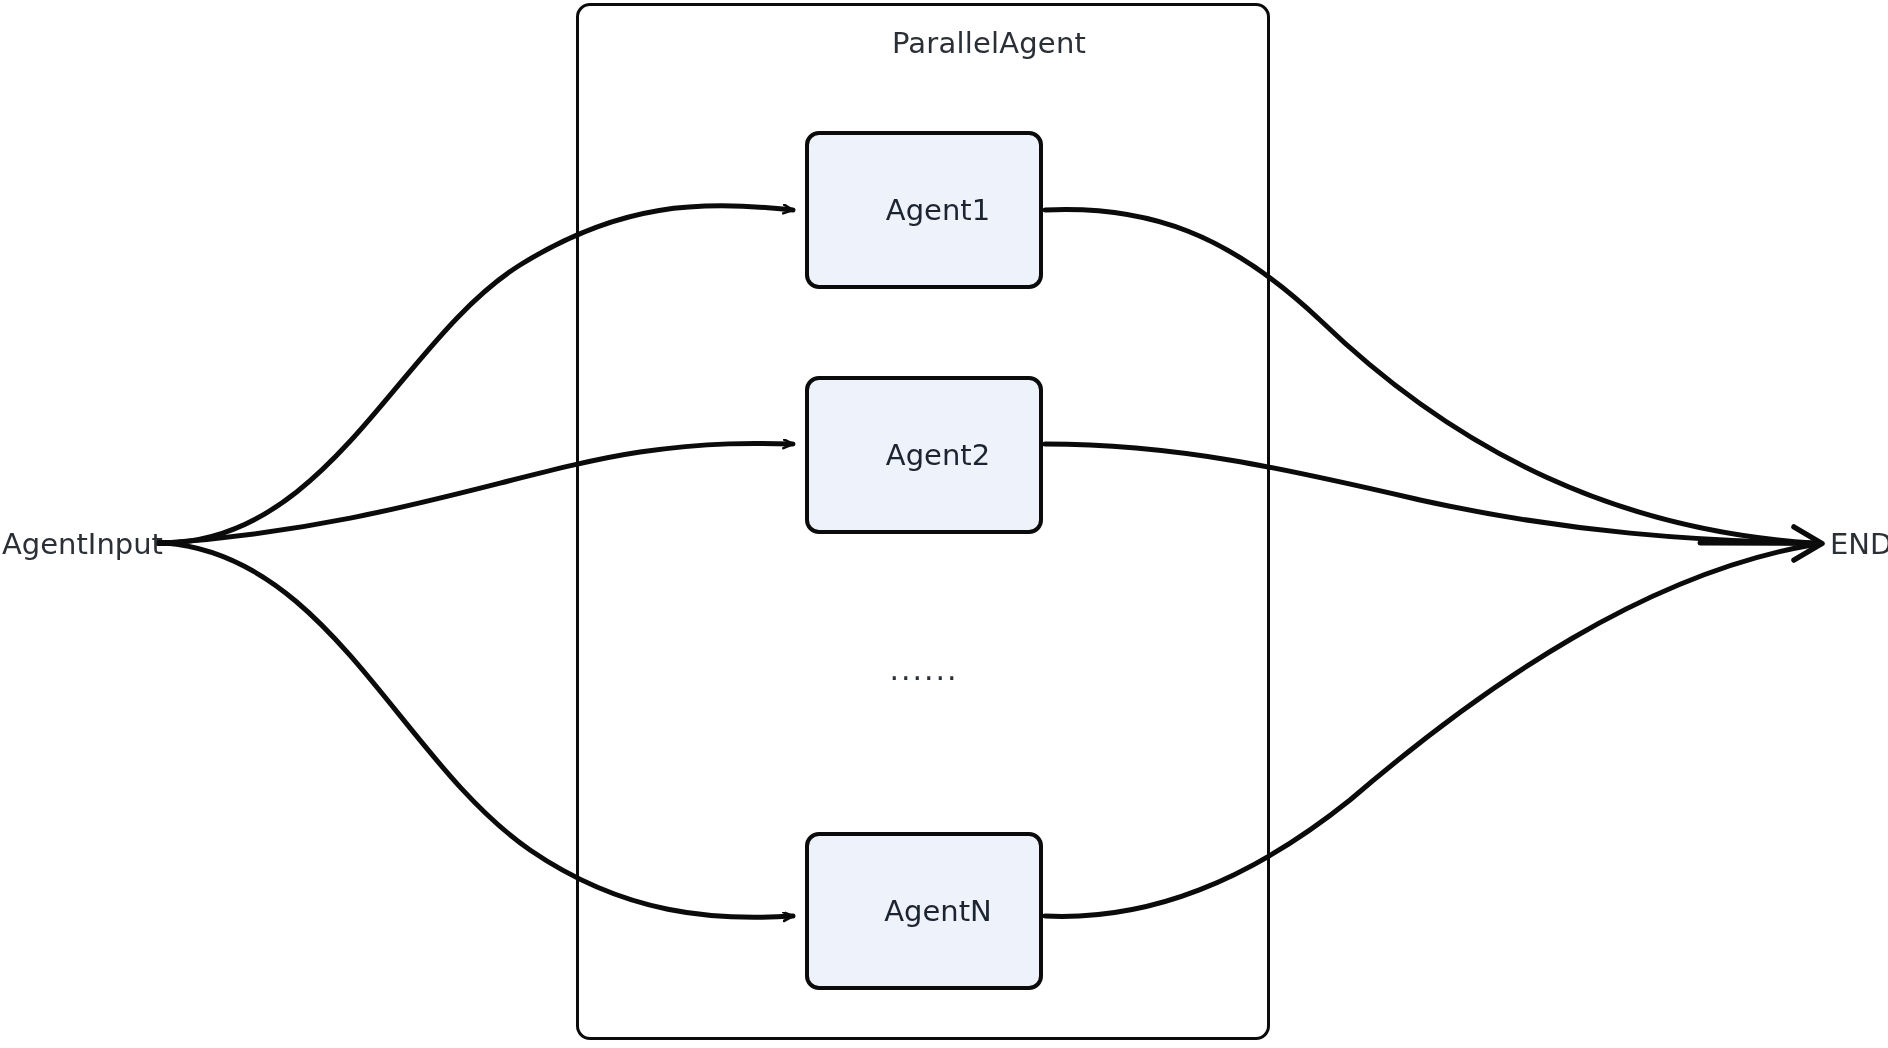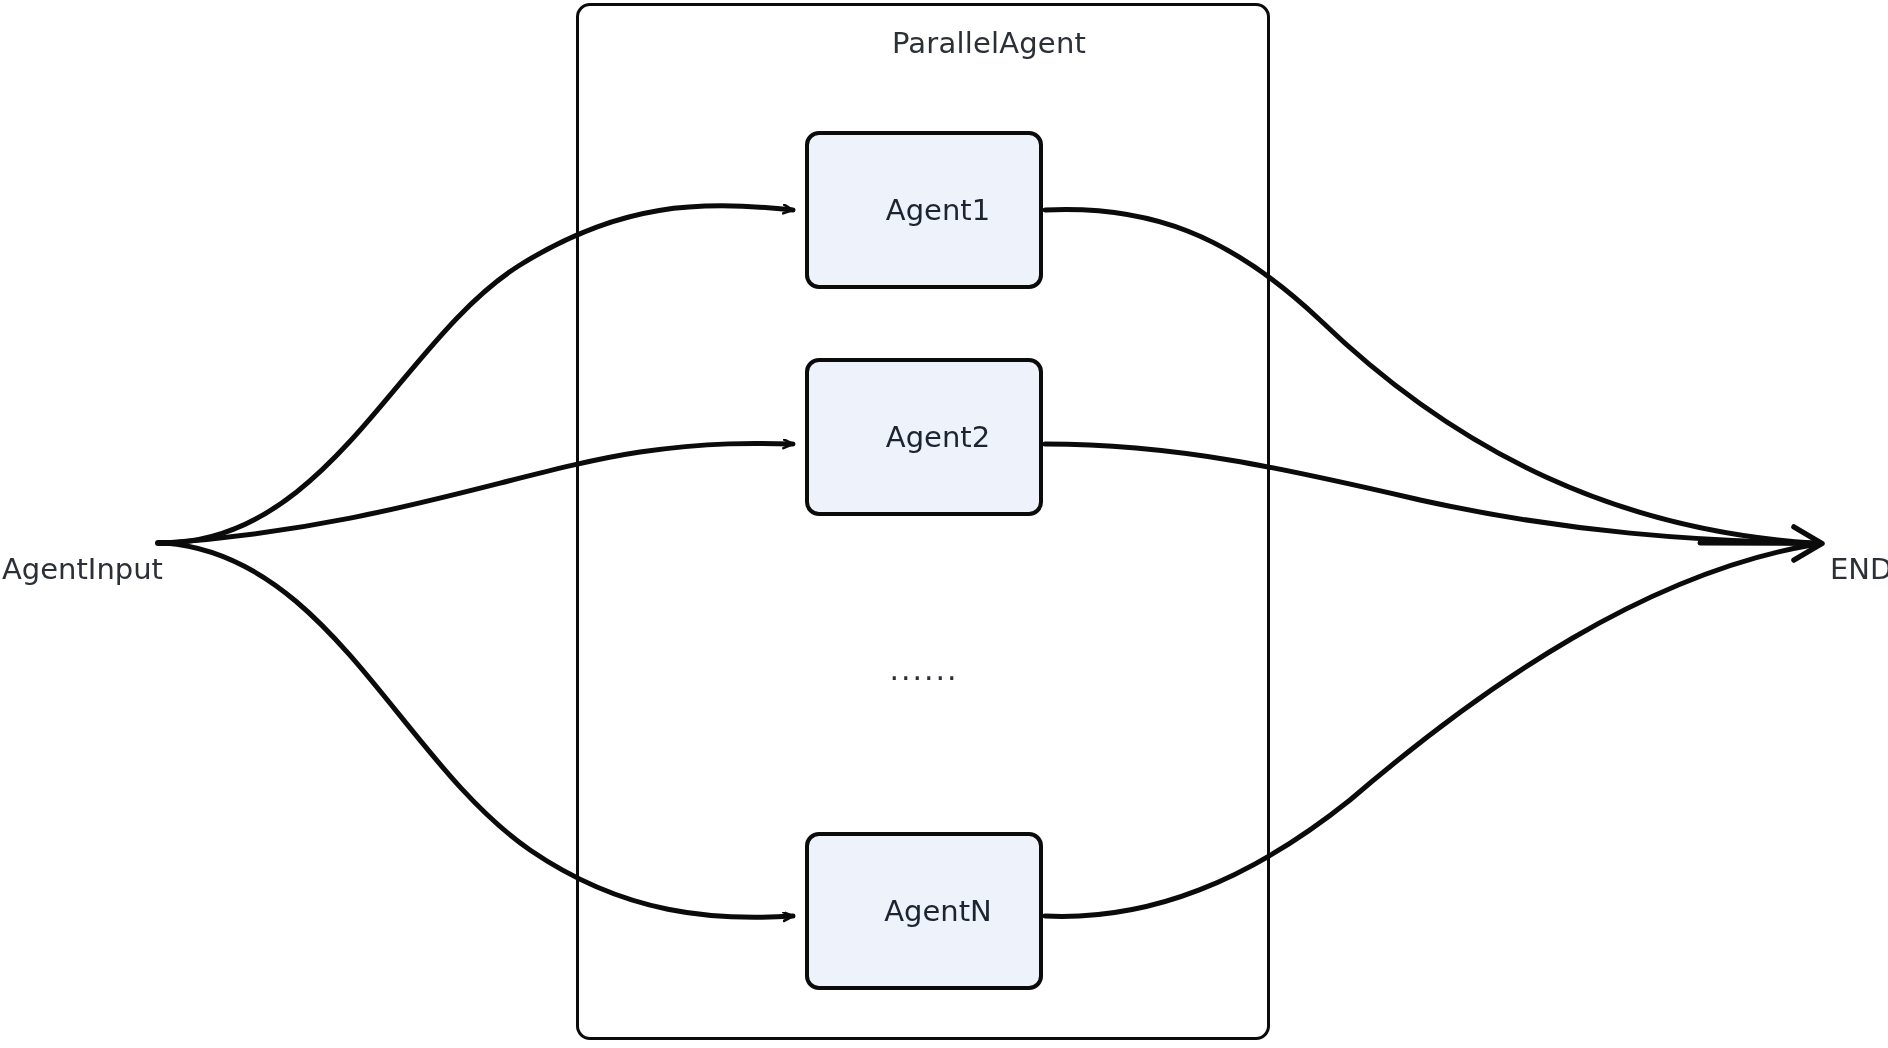--- a/index.html
+++ b/index.html
@@ -55,40 +55,39 @@
     border-radius: 14px;
     box-sizing: border-box;
     display: flex;
     align-items: center;
     justify-content: center;
     color: #1b2430;
     font-size: 29px;
     padding-left: 28px;
   }
   .agent-1 { left: 805px; top: 131px; }
-  .agent-2 { left: 805px; top: 358px; }
+  .agent-2 { left: 805px; top: 376px; }
   .agent-n { left: 805px; top: 832px; justify-content: center; }
 
   .ellipsis {
     position: absolute;
     left: 805px;
     top: 655px;
     width: 238px;
     text-align: center;
     font-size: 30px;
     color: #2b2f36;
     letter-spacing: 2px;
     line-height: 1;
   }
   .endpoint-label {
     position: absolute;
     font-size: 29px;
     color: #2b2f36;
     white-space: nowrap;
-    margin-top: 25px;
   }
   .label-input {
     left: 2px;
     top: 527px;
   }
   .label-end {
     left: 1830px;
     top: 527px;
   }
 </style>

